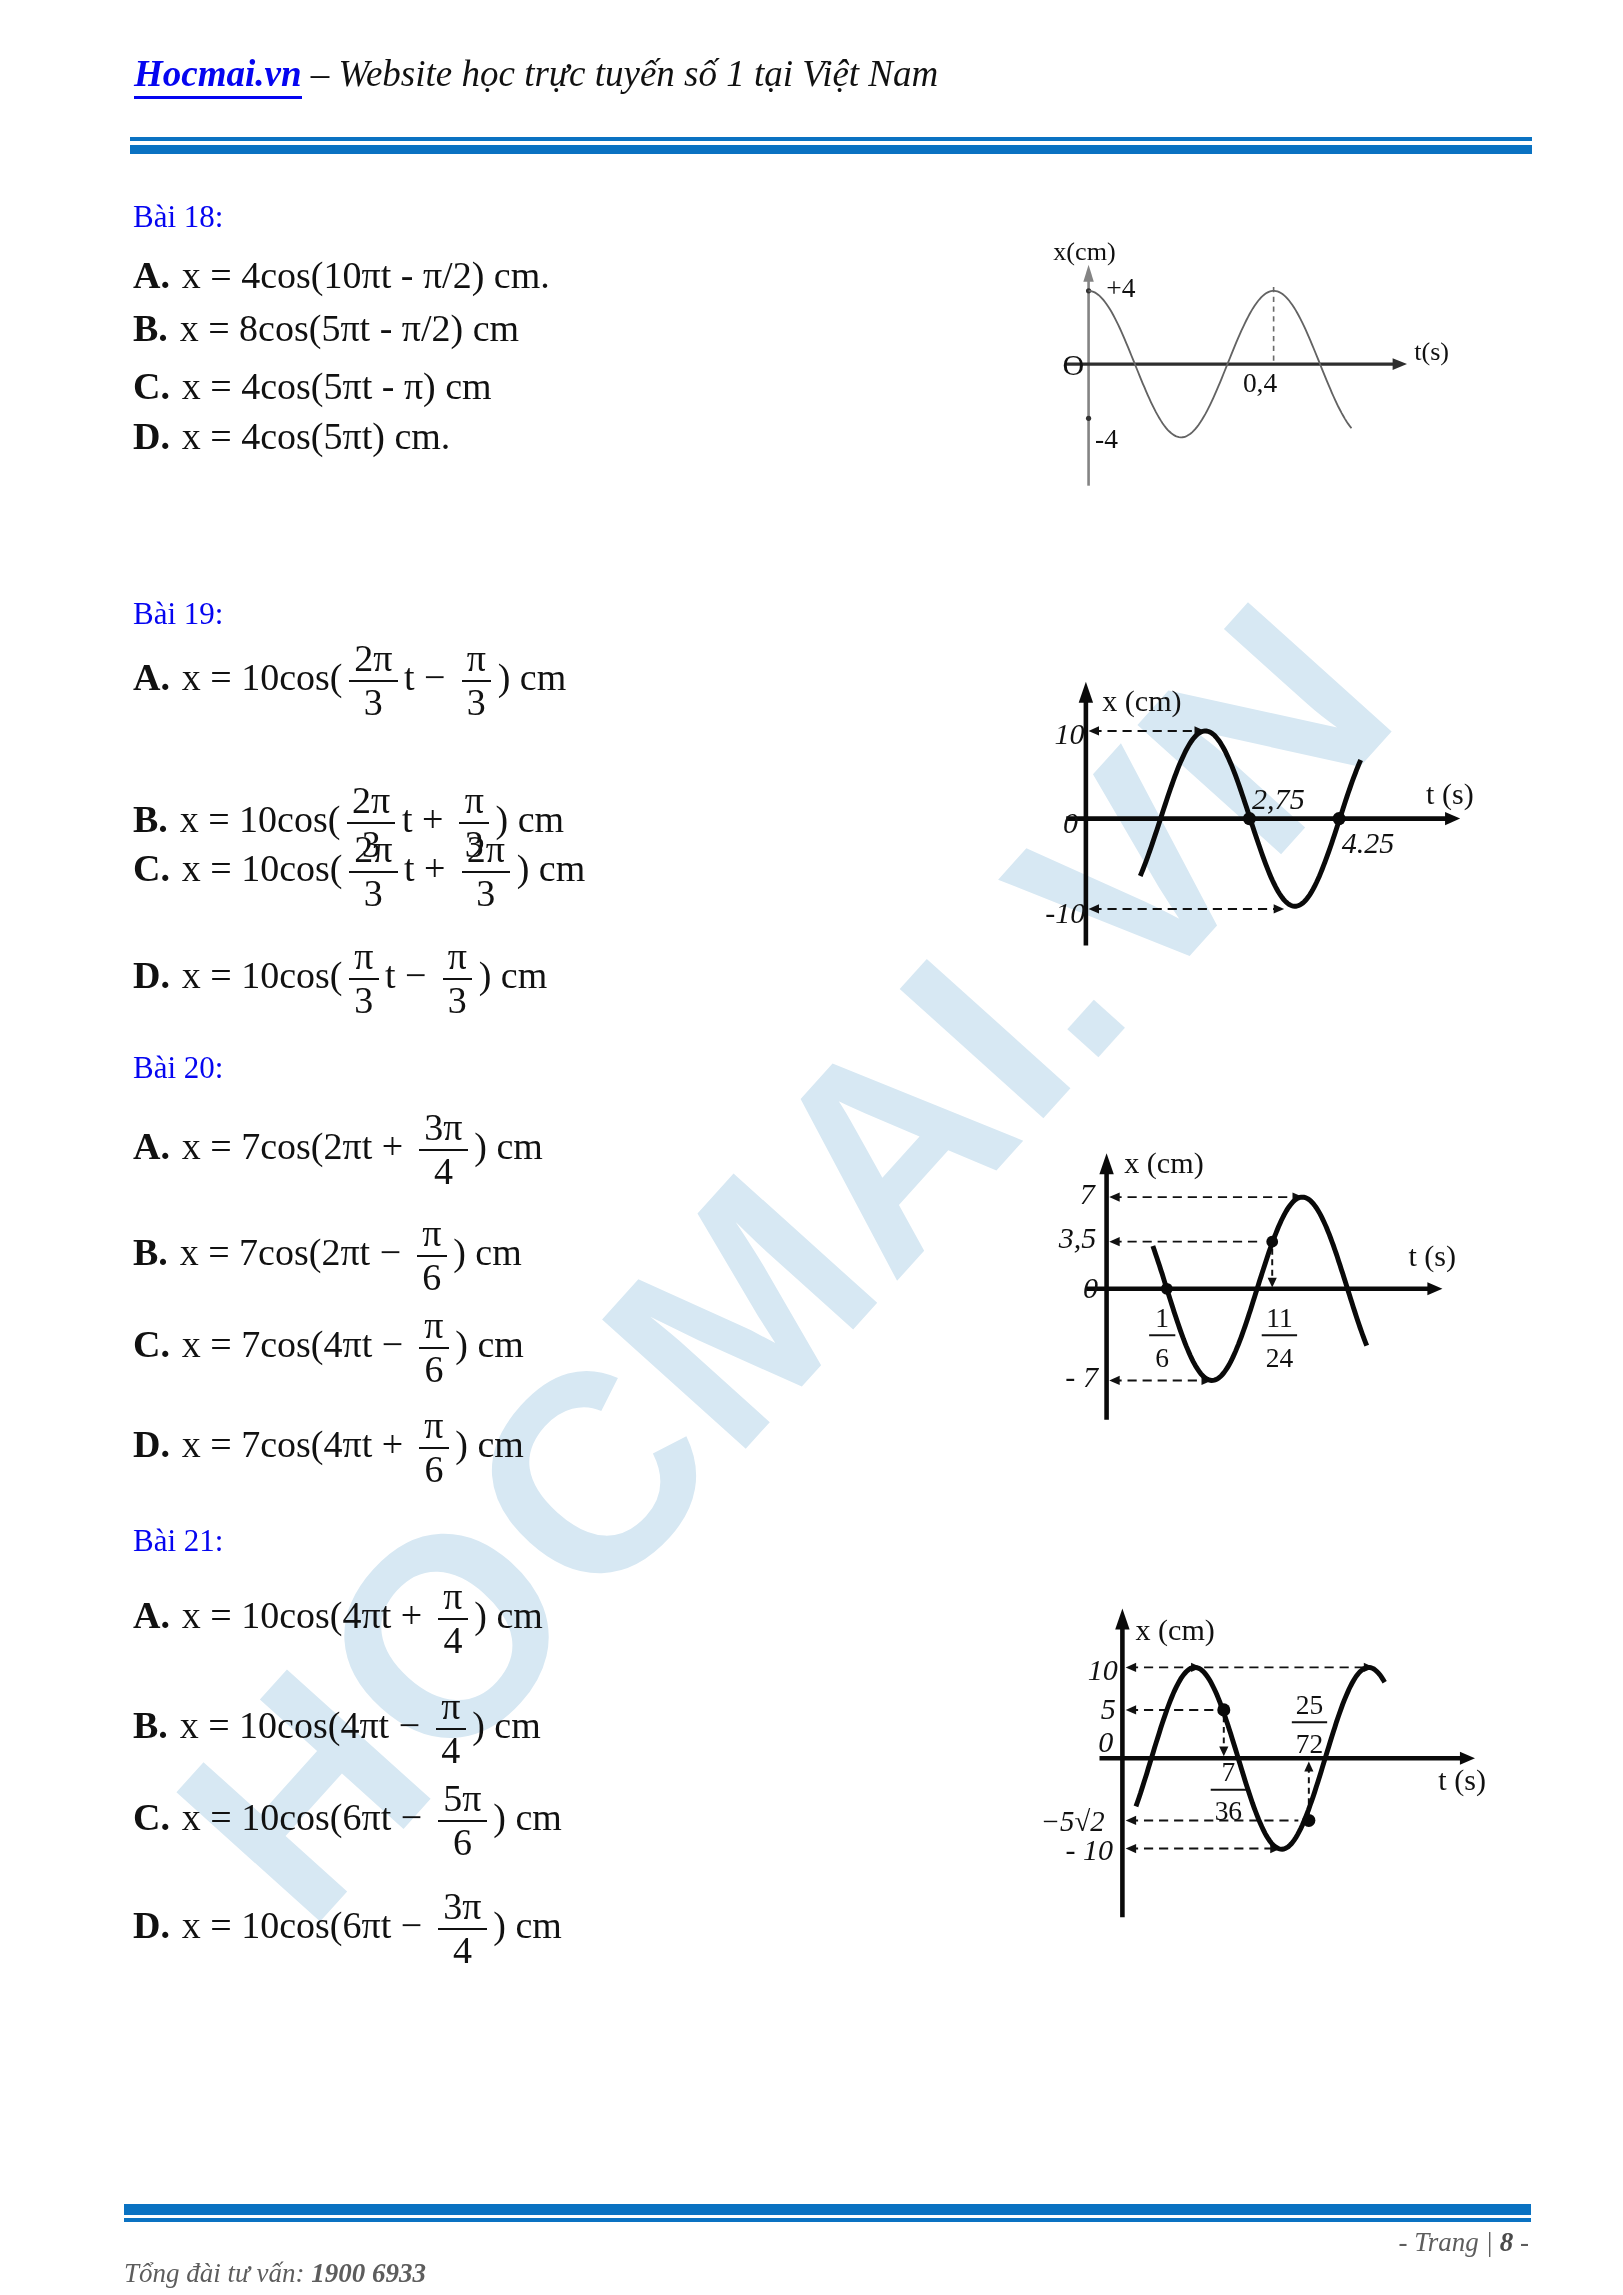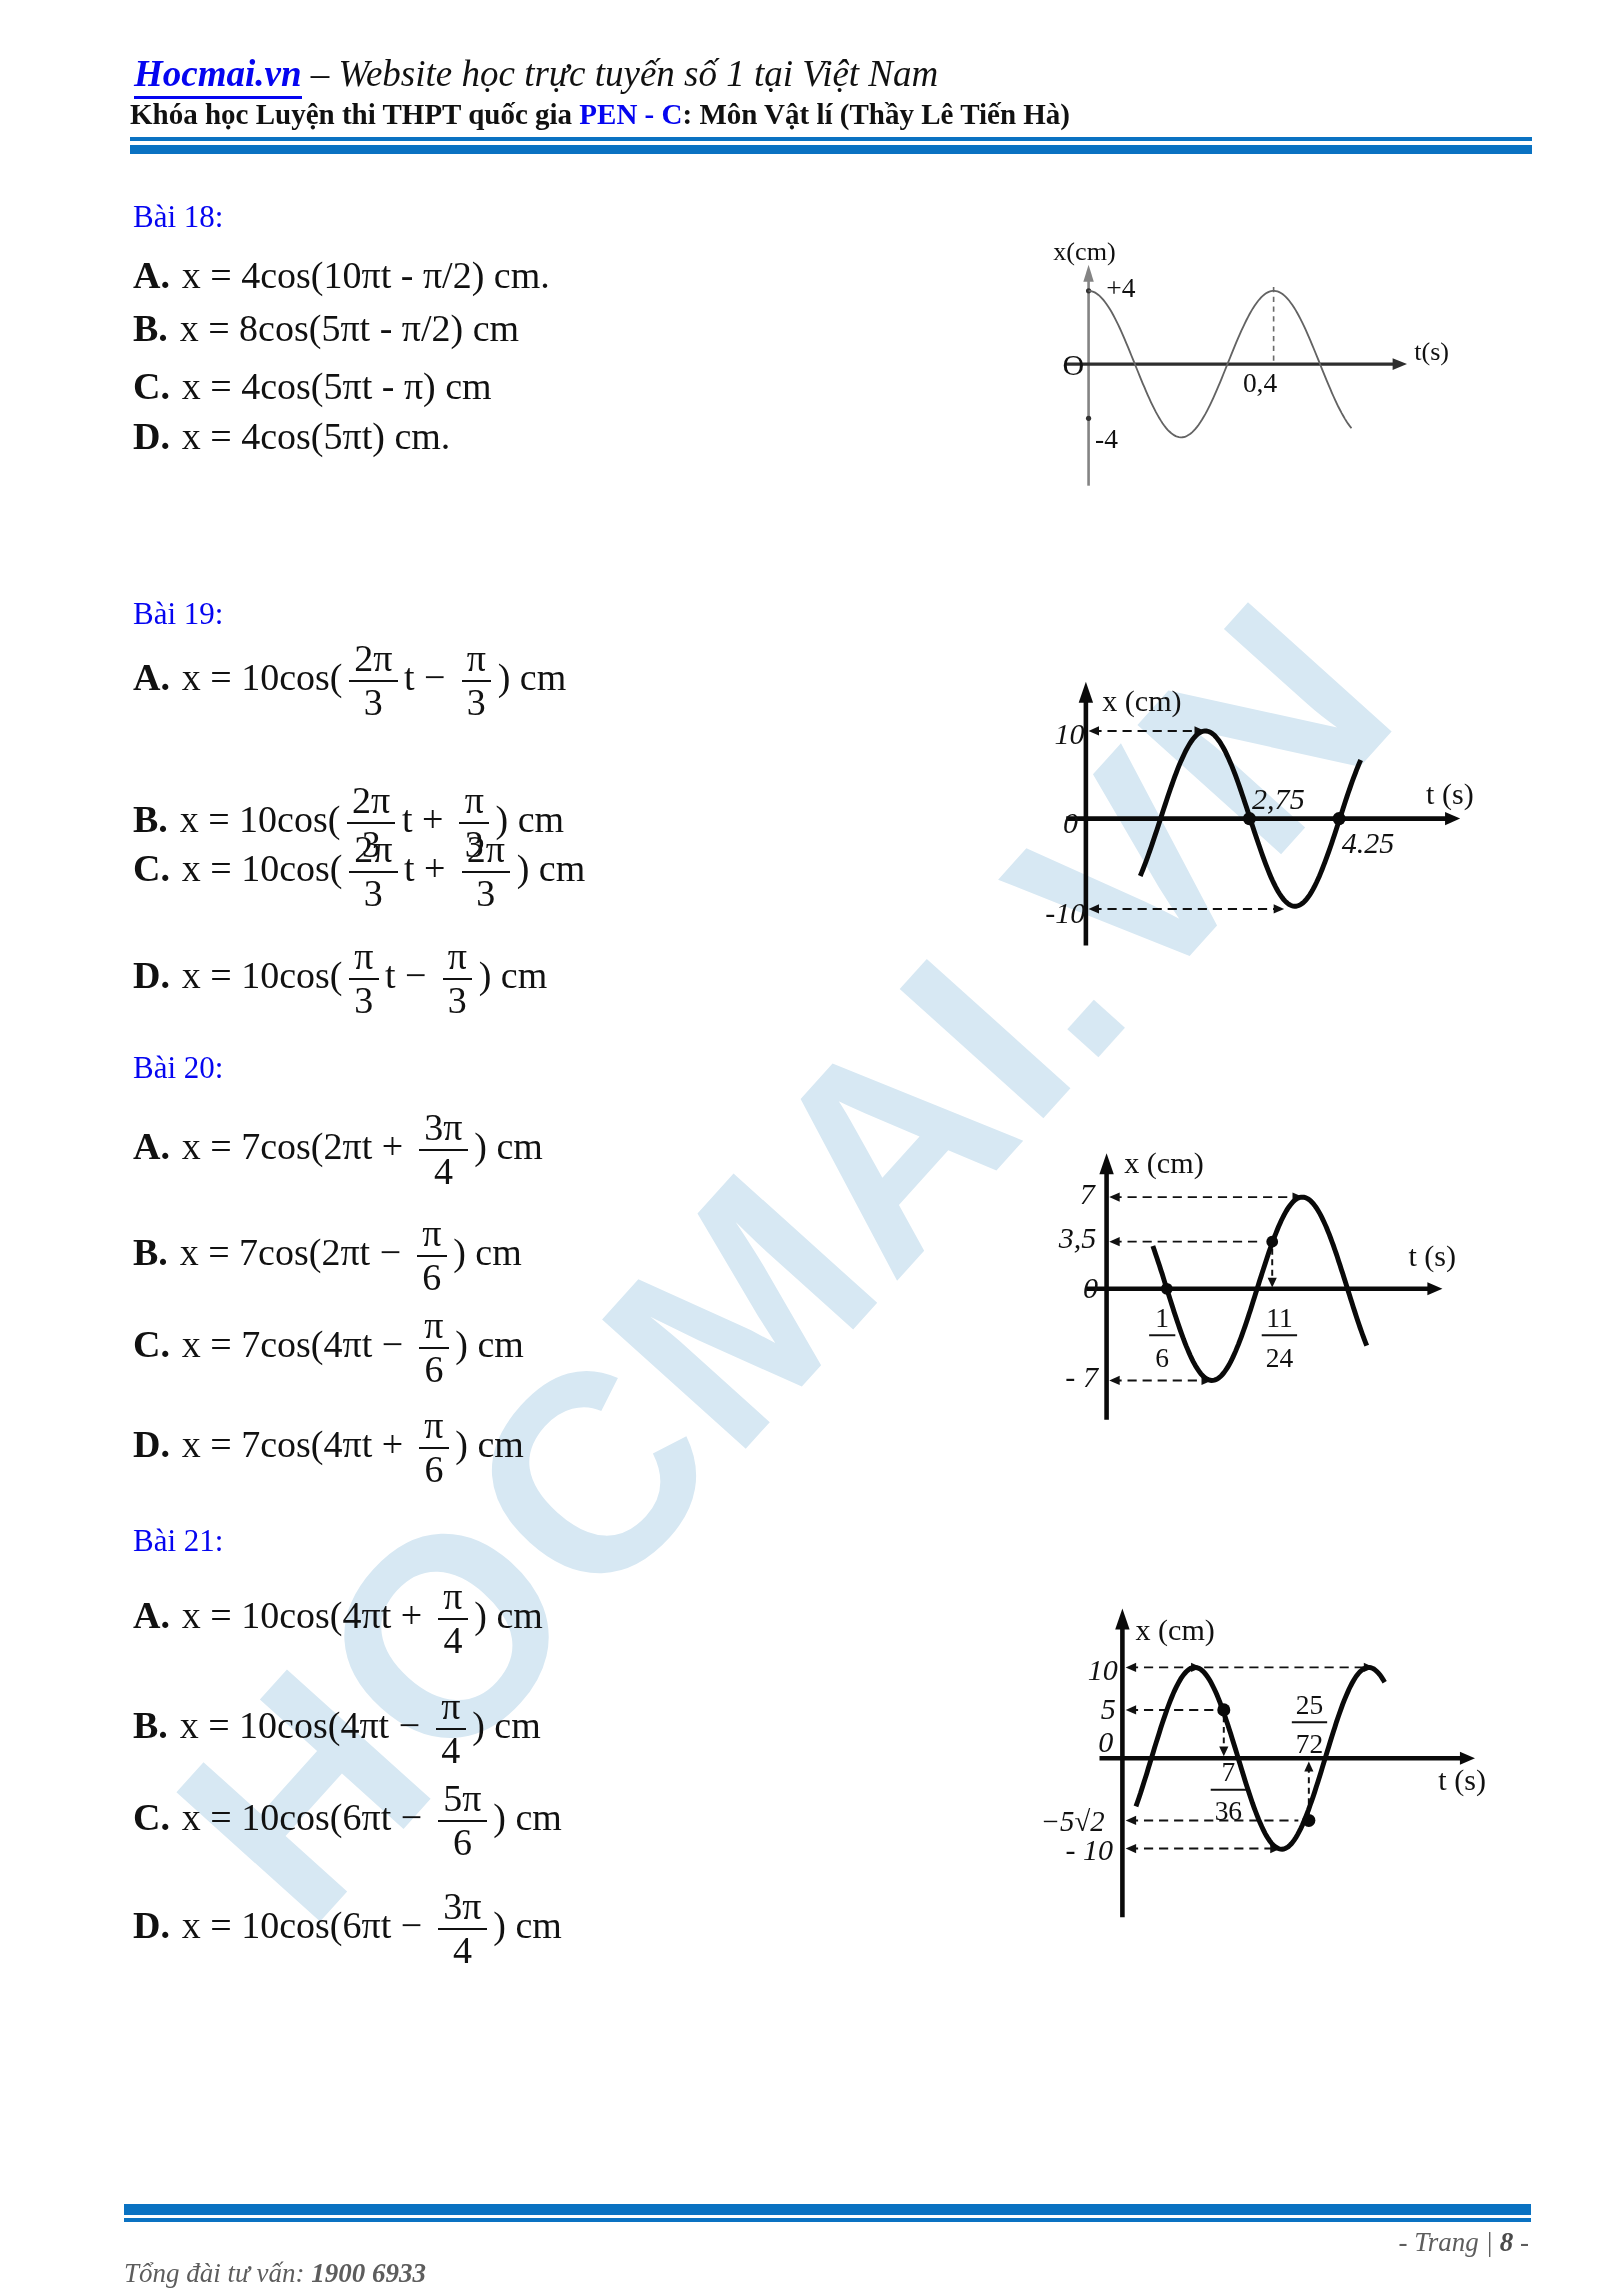--- a/index.html
+++ b/index.html
@@ -36,21 +36,20 @@
   .fr b{font-weight:bold;color:#4a4a4a;}
 </style>
 </head>
 <body>
 
 <div class="page">
   <div class="watermark">HOCMAI.VN</div>
   <div class="content">
 
     <div class="hline1"><span class="site">Hocmai.vn</span><span> – Website học trực tuyến số 1 tại Việt Nam</span></div>
-    <div class="hline2"><span>Khóa học Luyện thi THPT quốc gia </span><span class="hl">PEN - C</span><span>: Môn Vật lí (Thầy Lê Tiến Hà)</span></div>
     <div class="rule thin"></div>
     <div class="rule thick"></div>
 
     <div class="qtitle" style="top:199px">Bài 18:</div>
     <div class="opt" style="top:253px"><span class="letter">A.</span><span class="eq">x = 4cos(10πt - π/2) cm.</span></div>
     <div class="opt" style="top:306px"><span class="letter">B.</span><span class="eq">x = 8cos(5πt - π/2) cm</span></div>
     <div class="opt" style="top:364px"><span class="letter">C.</span><span class="eq">x = 4cos(5πt - π) cm</span></div>
     <div class="opt" style="top:414px"><span class="letter">D.</span><span class="eq">x = 4cos(5πt) cm.</span></div>
 
     <svg class="graph" style="left:1040px;top:232px" width="445" height="255" viewBox="0 0 680 390">

